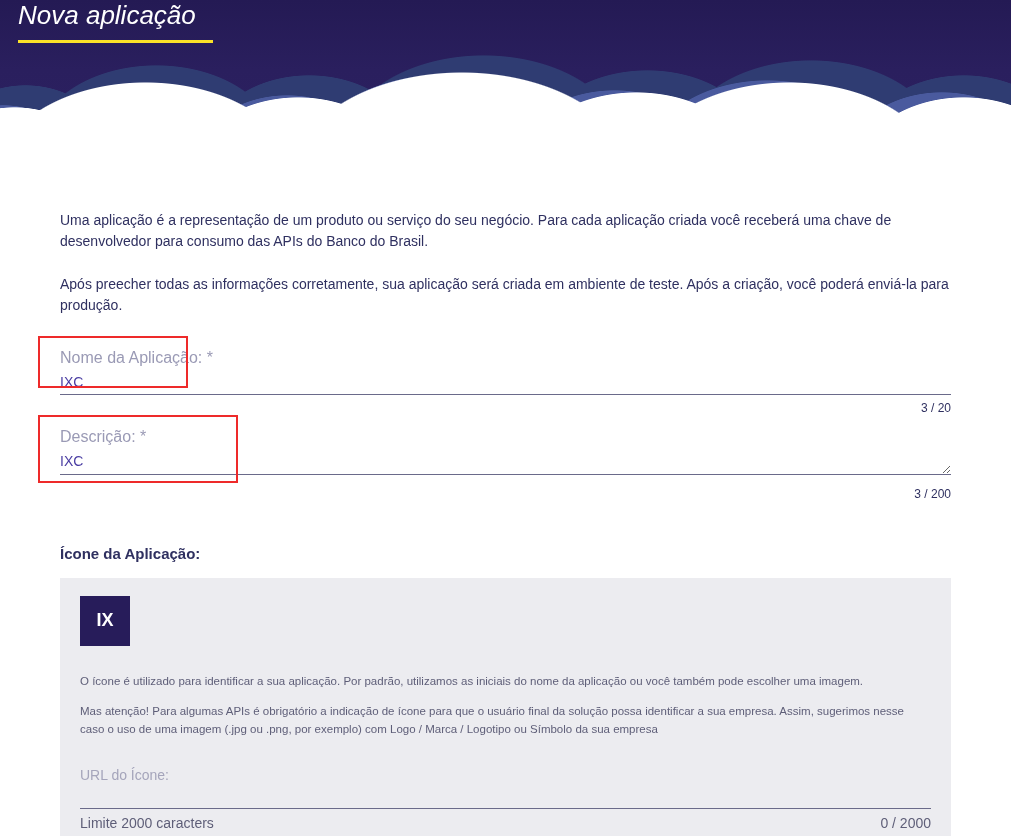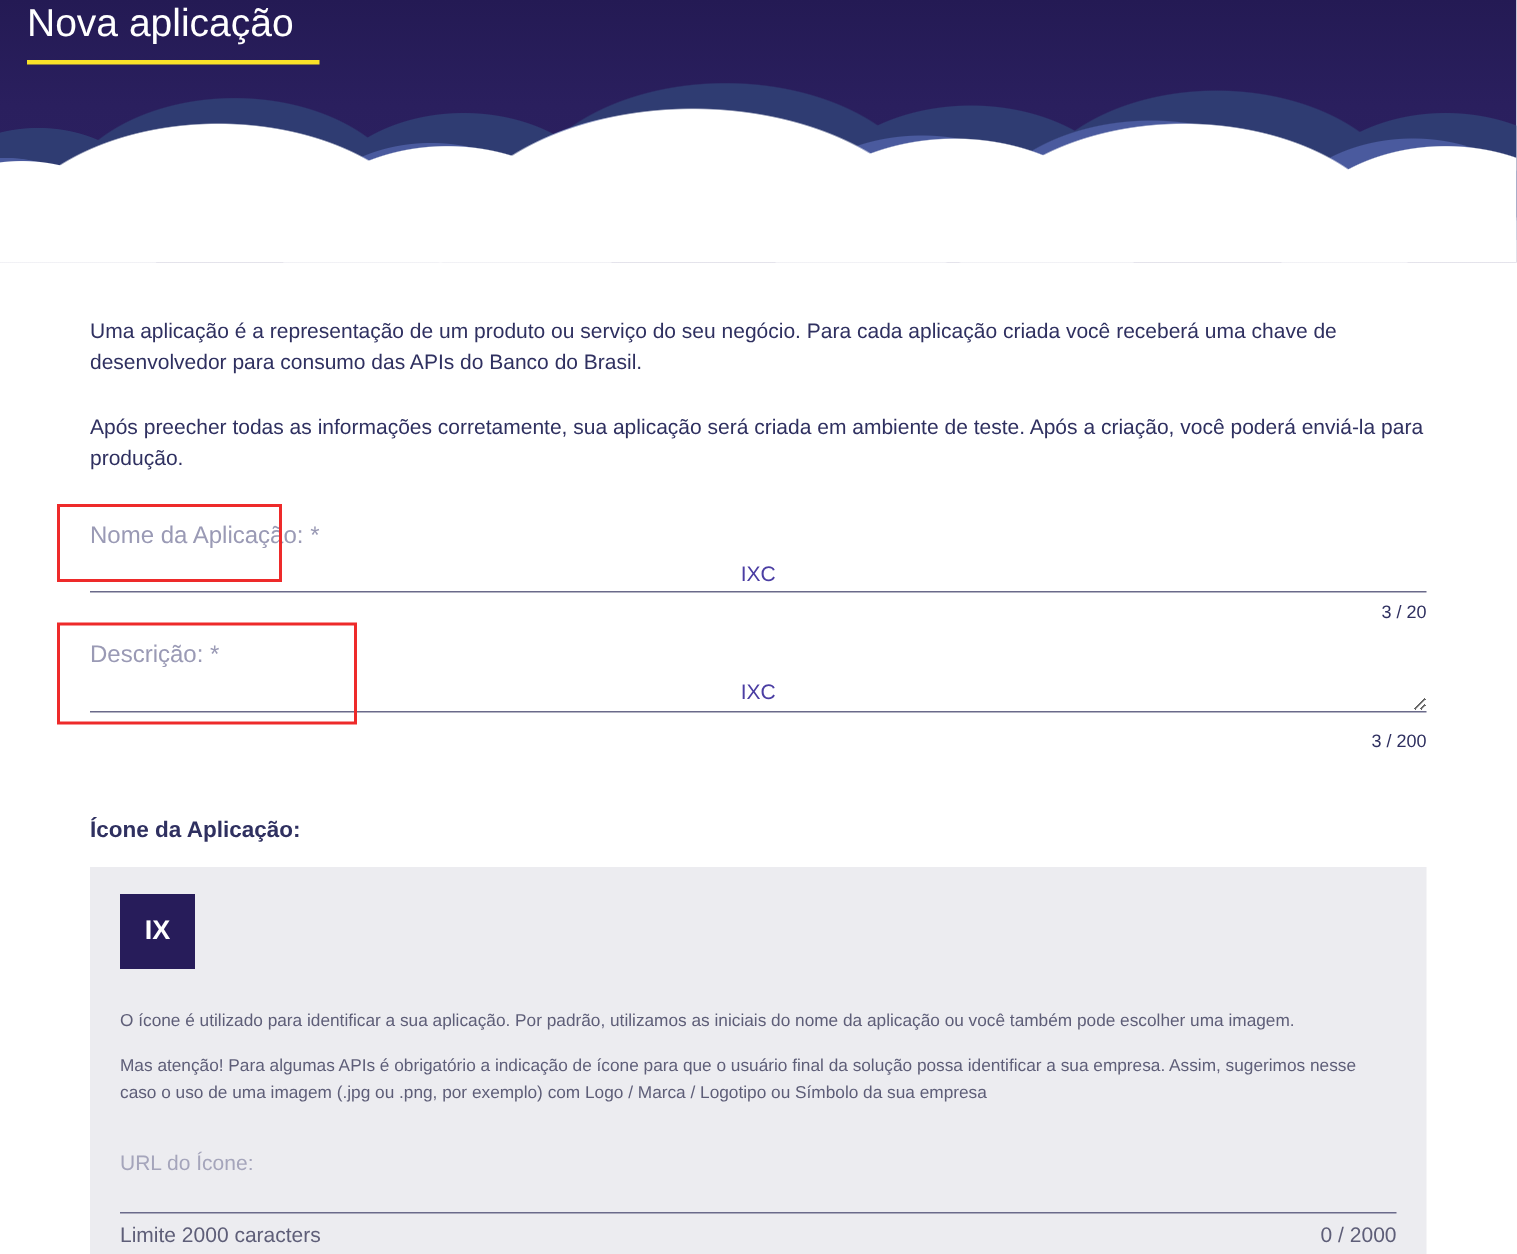--- a/index.html
+++ b/index.html
@@ -13,20 +13,21 @@
     overflow: hidden;
   }
   .hero h1 {
     position: absolute;
     left: 18px;
     top: 0;
     color: #fff;
     font-size: 26px;
     font-weight: 500;
     padding-bottom: 8px;
+    font-style: italic;
   }
   .hero h1::after{
     content:"";
     position:absolute;
     left:0; bottom:-4px;
     width: 195px;
     height: 3px;
     background: #fae128;
   }
   
@@ -87,21 +88,20 @@
   .text-input, .text-area {
     width: 100%;
     border: none;
     border-bottom: 1px solid #6a6a8a;
     background: transparent;
     font-size: 14px;
     color: #4b3ea3;
     padding: 2px 0 4px 0;
     font-family: inherit;
     outline: none;
-    text-align: center;
   }
   .text-area { resize: both; height: 24px; }
   .counter {
     text-align: right;
     font-size: 12px;
     color: #2f3060;
     margin-top: 4px;
   }
   
   .highlight-box {

